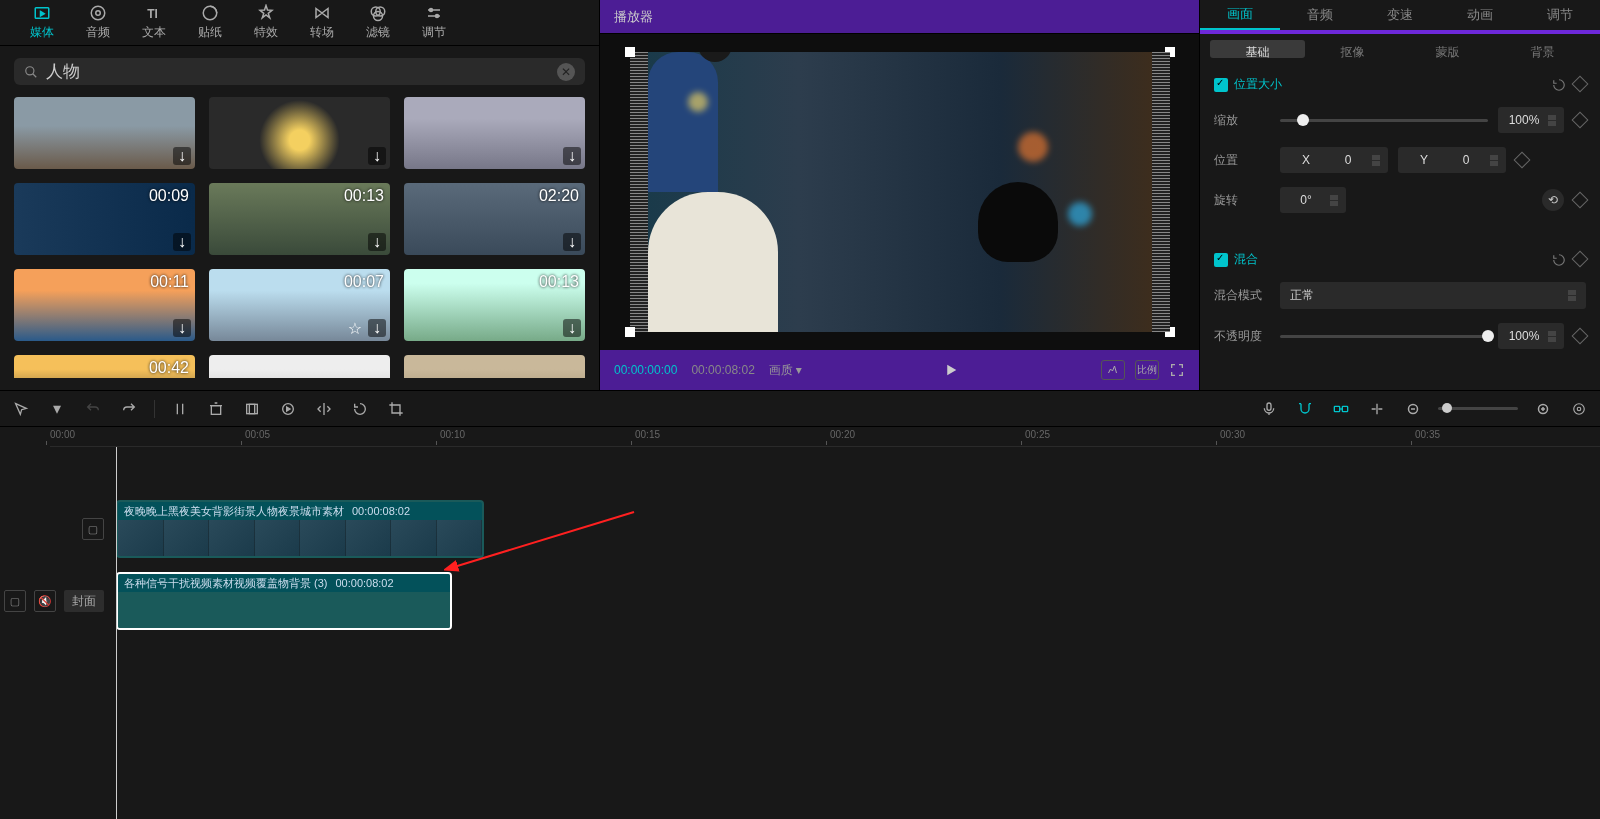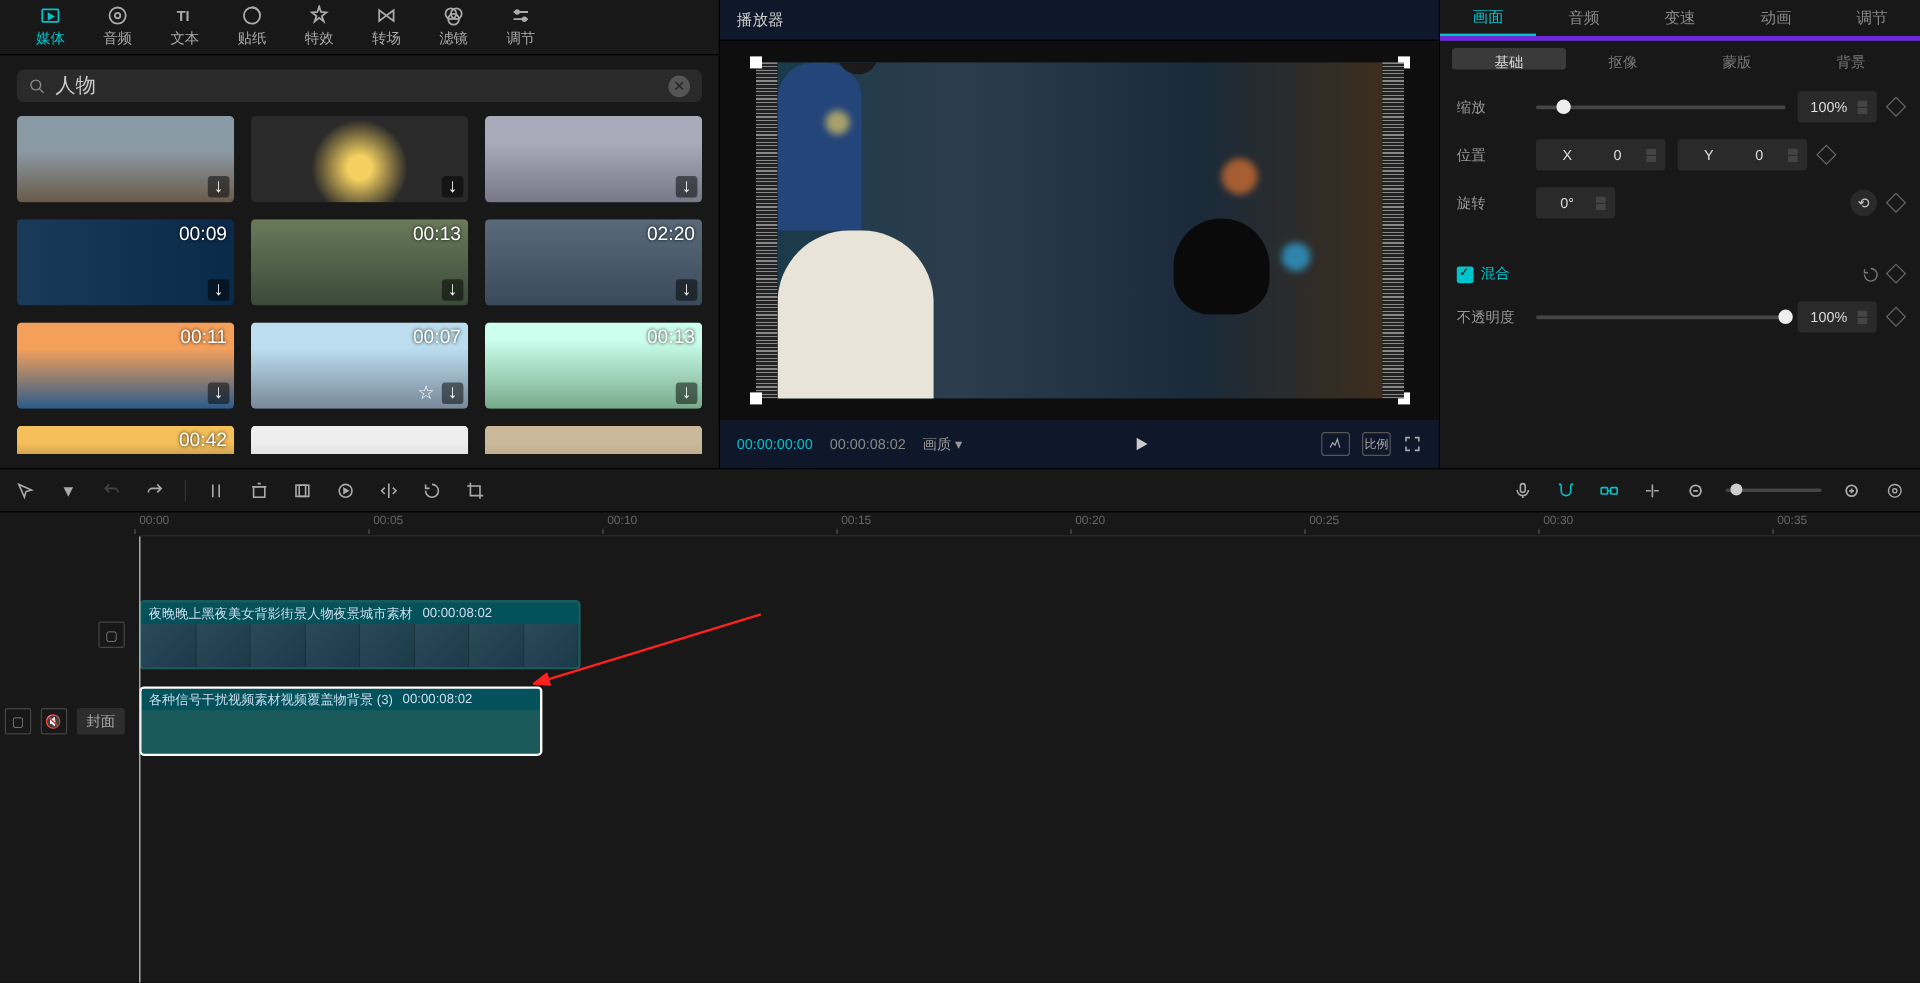--- a/index.html
+++ b/index.html
@@ -1,21 +1,21 @@
 <!DOCTYPE html>
 <html><head>
 <meta charset="utf-8">
 <style>
 * { margin: 0; padding: 0; box-sizing: border-box; font-family: "Microsoft YaHei", Arial, sans-serif; }
 body { background: #0d0d0d; color: #c8c8c8; overflow: hidden; width: 1600px; height: 819px; }
 
 
 .top { display: flex; height: 390px; }
 .panel-left { width: 600px; background: #181818; border-right: 1px solid #000; display: flex; flex-direction: column; }
-.panel-mid { width: 600px; background: #0f172a; border-right: 1px solid #000; display: flex; flex-direction: column; }
+.panel-mid { width: 600px; background: #4c1d95; border-right: 1px solid #000; display: flex; flex-direction: column; }
 .panel-right { flex: 1; background: #181818; display: flex; flex-direction: column; }
 
 
 .tool-tabs { display: flex; height: 46px; padding-left: 14px; gap: 0; border-bottom: 1px solid #000; }
 .tool-tab { width: 56px; display: flex; flex-direction: column; align-items: center; justify-content: center; gap: 2px; cursor: pointer; color: #aaa; }
 .tool-tab.active { color: #00c4cc; }
 .tool-tab svg { width: 18px; height: 18px; }
 .tool-tab span { font-size: 12px; }
 
 
@@ -81,21 +81,21 @@
 .select { background: #2a2a2a; border-radius: 3px; padding: 5px 10px; flex: 1; display: flex; justify-content: space-between; align-items: center; cursor: pointer; }
 
 
 .timeline { height: 429px; background: #181818; display: flex; flex-direction: column; border-top: 1px solid #000; }
 .tl-toolbar { height: 36px; display: flex; align-items: center; padding: 0 10px; gap: 14px; border-bottom: 1px solid #000; }
 .tl-btn { width: 22px; height: 22px; display: flex; align-items: center; justify-content: center; cursor: pointer; color: #aaa; }
 .tl-btn.disabled { color: #444; }
 .tl-btn.cyan { color: #00c4cc; }
 .tl-sep { width: 1px; height: 18px; background: #333; }
 .tl-spacer { flex: 1; }
-.tl-ruler { height: 20px; position: relative; margin-left: 116px; border-bottom: 1px solid #2a2a2a; }
+.tl-ruler { height: 20px; position: relative; margin-left: 50px; border-bottom: 1px solid #2a2a2a; }
 .ruler-tick { position: absolute; top: 2px; font-size: 10px; color: #666; }
 .ruler-tick::before { content: ""; position: absolute; left: -4px; top: 12px; width: 1px; height: 4px; background: #555; }
 .tl-tracks { flex: 1; position: relative; overflow: hidden; }
 .playhead { position: absolute; left: 116px; top: -20px; bottom: 0; width: 1px; background: #ccc; z-index: 5; }
 .playhead::before { content: ""; position: absolute; top: 0; left: -5px; width: 11px; height: 12px; background: #ccc; clip-path: polygon(0 0, 100% 0, 100% 60%, 50% 100%, 0 60%); }
 .track-row { display: flex; align-items: center; height: 64px; gap: 0; margin-bottom: 8px; }
 .track-head { width: 116px; display: flex; align-items: center; justify-content: flex-end; gap: 8px; padding-right: 12px; }
 .track-head .hbtn { width: 22px; height: 22px; border: 1px solid #444; border-radius: 2px; display: flex; align-items: center; justify-content: center; color: #888; cursor: pointer; font-size: 11px; }
 .track-head .cover { background: #2d2d2d; border-radius: 2px; height: 22px; padding: 0 8px; display: flex; align-items: center; color: #aaa; cursor: pointer; font-size: 12px; }
 .clip { height: 58px; border-radius: 4px; overflow: hidden; position: relative; background: #1a5a5a; border: 2px solid transparent; }
@@ -309,20 +309,31 @@
       <div class="insp-tab">动画</div>
       <div class="insp-tab">调节</div>
     </div>
     <div class="insp-subtabs">
       <div class="insp-subtab active">基础</div>
       <div class="insp-subtab">抠像</div>
       <div class="insp-subtab">蒙版</div>
       <div class="insp-subtab">背景</div>
     </div>
     <div class="insp-body">
+      <div class="section-head">
+        <div class="chk"></div>
+        <span>位置大小</span>
+        <div class="reset-icons">
+          <svg width="14" height="14" viewBox="0 0 24 24" fill="none" stroke="currentColor" stroke-width="2">
+              <path d="M3 12a9 9 0 109-9"></path>
+              <path d="M3 4v5h5"></path>
+            </svg>
+          <div class="diamond"></div>
+        </div>
+      </div>
       <div class="prop-row">
         <div class="prop-label">缩放</div>
         <div class="slider">
             <div class="dot" style="left:8%"></div>
           </div>
         <div class="num-input">
             <span>100%</span>
             <div class="stepper">
               <div></div>
               <div></div>
@@ -369,20 +380,30 @@
         <span>混合</span>
         <div class="reset-icons">
           <svg width="14" height="14" viewBox="0 0 24 24" fill="none" stroke="currentColor" stroke-width="2">
               <path d="M3 12a9 9 0 109-9"></path>
               <path d="M3 4v5h5"></path>
             </svg>
           <div class="diamond"></div>
         </div>
       </div>
       <div class="prop-row">
+        <div class="prop-label">混合模式</div>
+        <div class="select">
+            <span>正常</span>
+            <div class="stepper">
+              <div></div>
+              <div></div>
+            </div>
+          </div>
+      </div>
+      <div class="prop-row">
         <div class="prop-label">不透明度</div>
         <div class="slider">
             <div class="dot" style="left:calc(100% - 6px)"></div>
           </div>
         <div class="num-input">
             <span>100%</span>
             <div class="stepper">
               <div></div>
               <div></div>
             </div>

